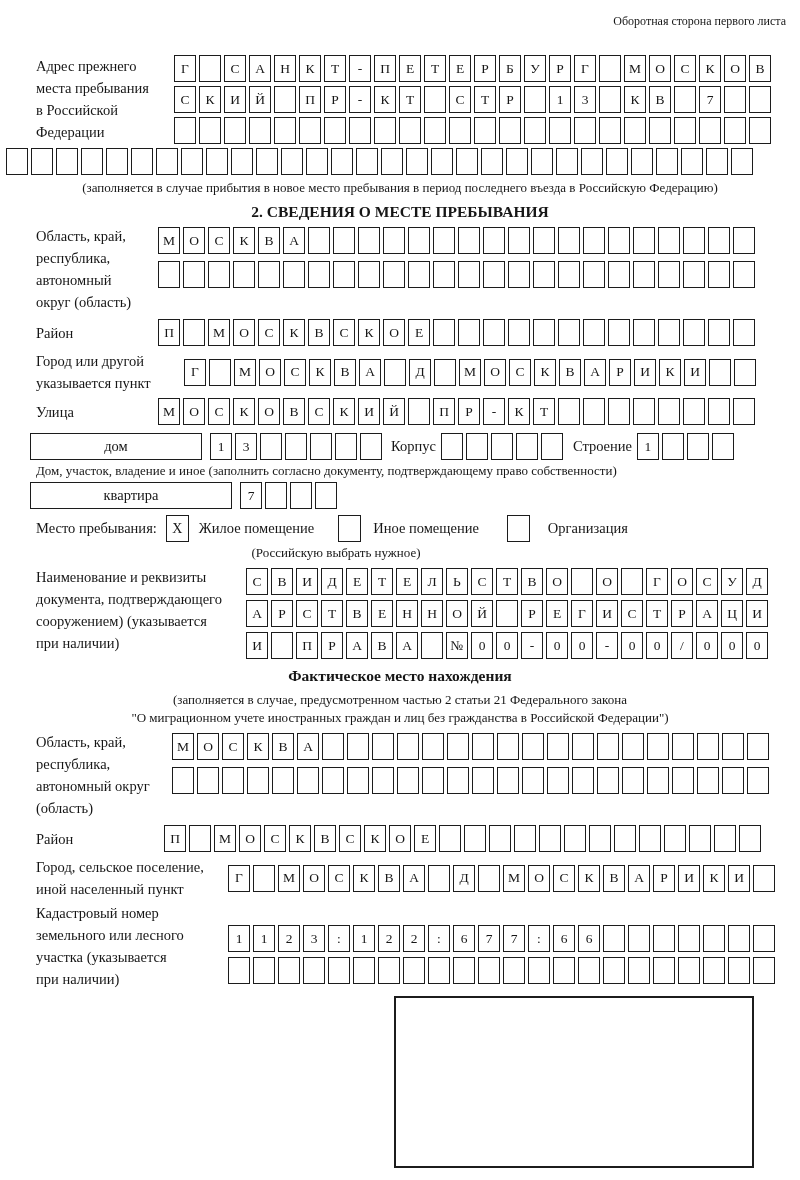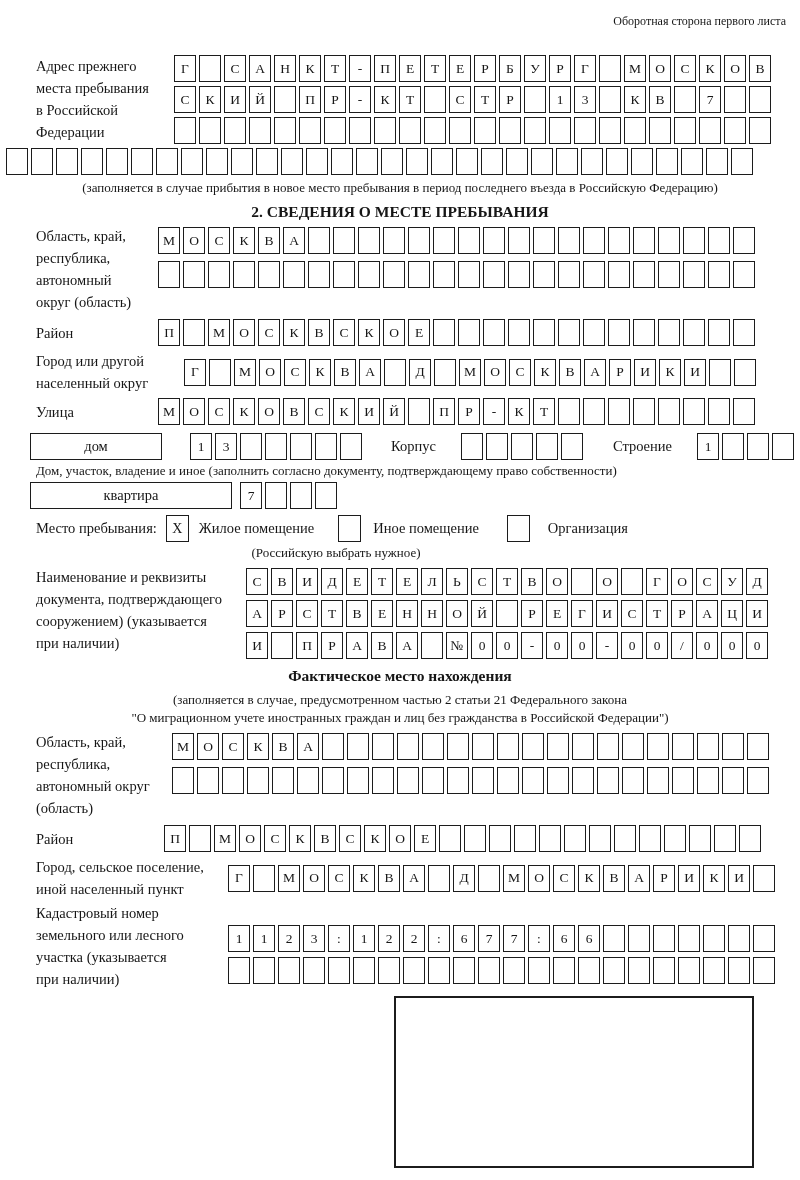--- a/index.html
+++ b/index.html
@@ -244,21 +244,21 @@
         <span class="cell"></span>
         <span class="cell"></span>
         <span class="cell"></span>
         <span class="cell"></span>
       </div>
   </div>
 
   <div class="frow vcenter mt4">
     <div class="flabel" style="flex-basis:178px;">
       <div>Город или другой</div>
-      <div>населенный округ</div>
+      <div>указывается пункт</div>
     </div>
     <div class="cells">
         <span class="cell filled">Г</span>
         <span class="cell"></span>
         <span class="cell filled">М</span>
         <span class="cell filled">О</span>
         <span class="cell filled">С</span>
         <span class="cell filled">К</span>
         <span class="cell filled">В</span>
         <span class="cell filled">А</span>
@@ -303,21 +303,21 @@
         <span class="cell"></span>
         <span class="cell"></span>
         <span class="cell"></span>
         <span class="cell"></span>
         <span class="cell"></span>
         <span class="cell"></span>
         <span class="cell"></span>
       </div>
   </div>
 
-  <div class="frow vcenter mt8" style="margin-left:24px;gap:20px;">
+  <div class="frow vcenter mt8" style="margin-left:24px;">
     <div class="bigbox" style="width:170px;">дом</div>
     <div class="cells" style="margin-left:8px;">
         <span class="cell filled">1</span>
         <span class="cell filled">3</span>
         <span class="cell"></span>
         <span class="cell"></span>
         <span class="cell"></span>
         <span class="cell"></span>
         <span class="cell"></span>
       </div>

